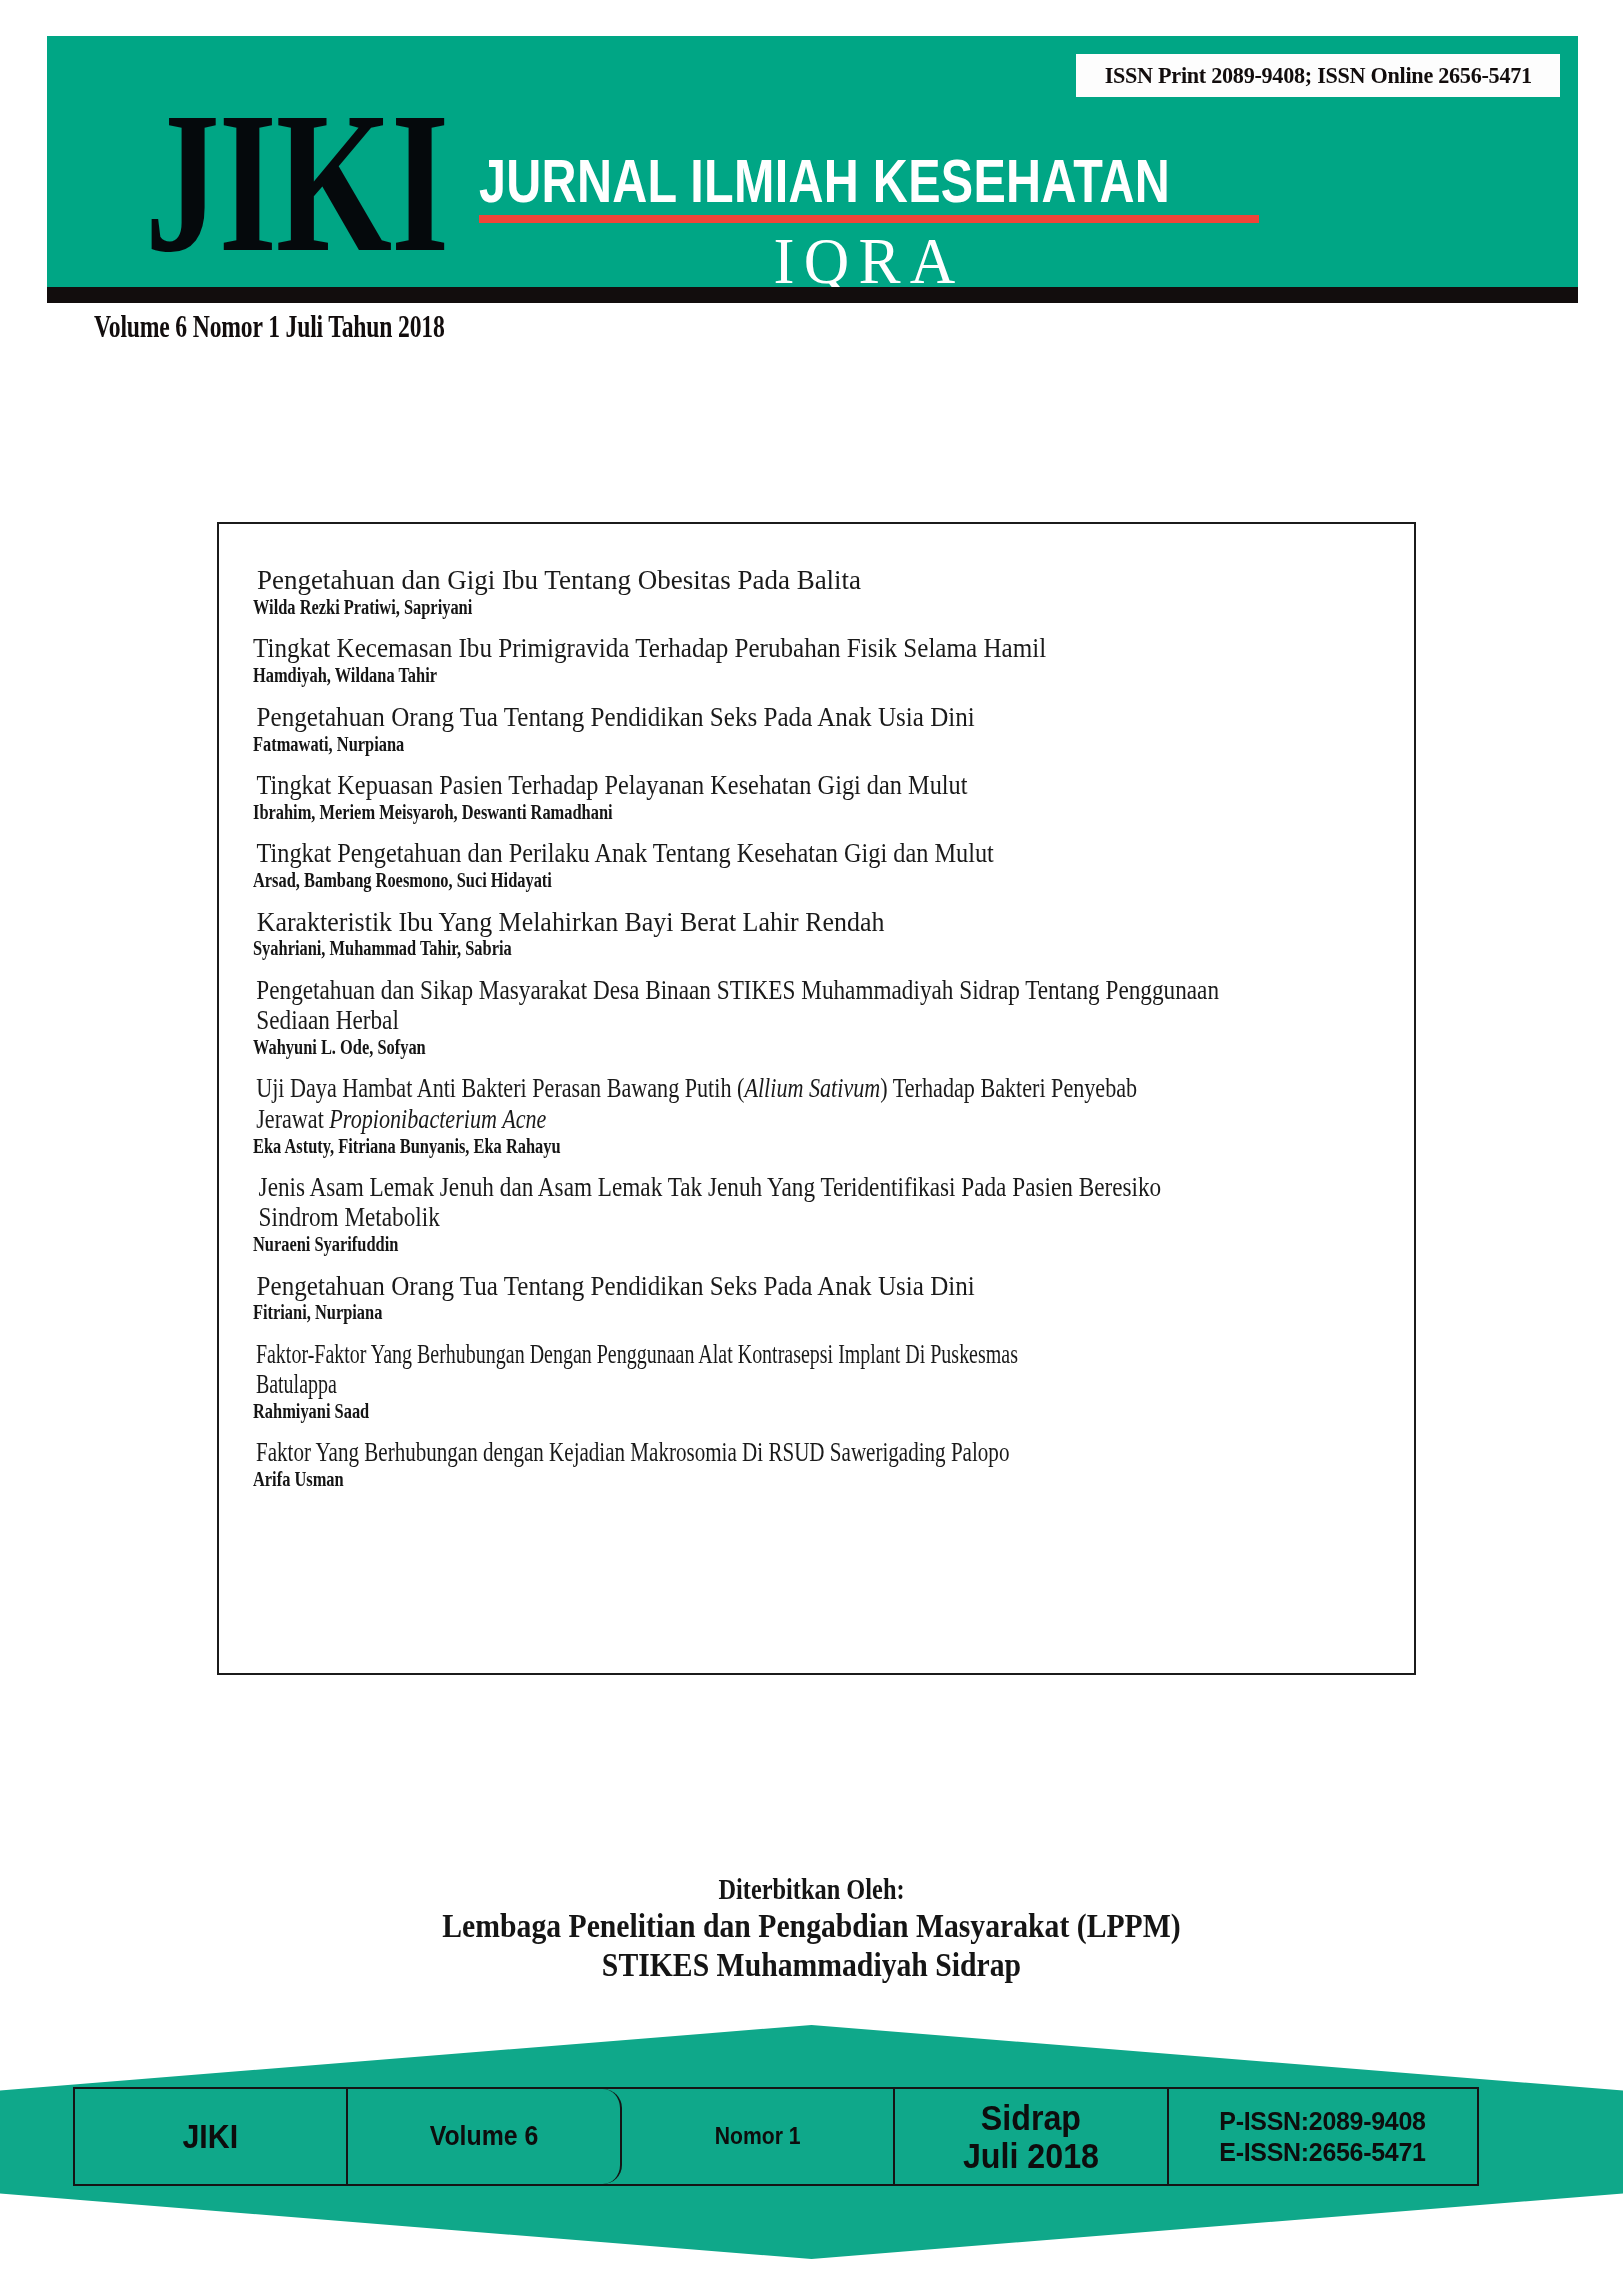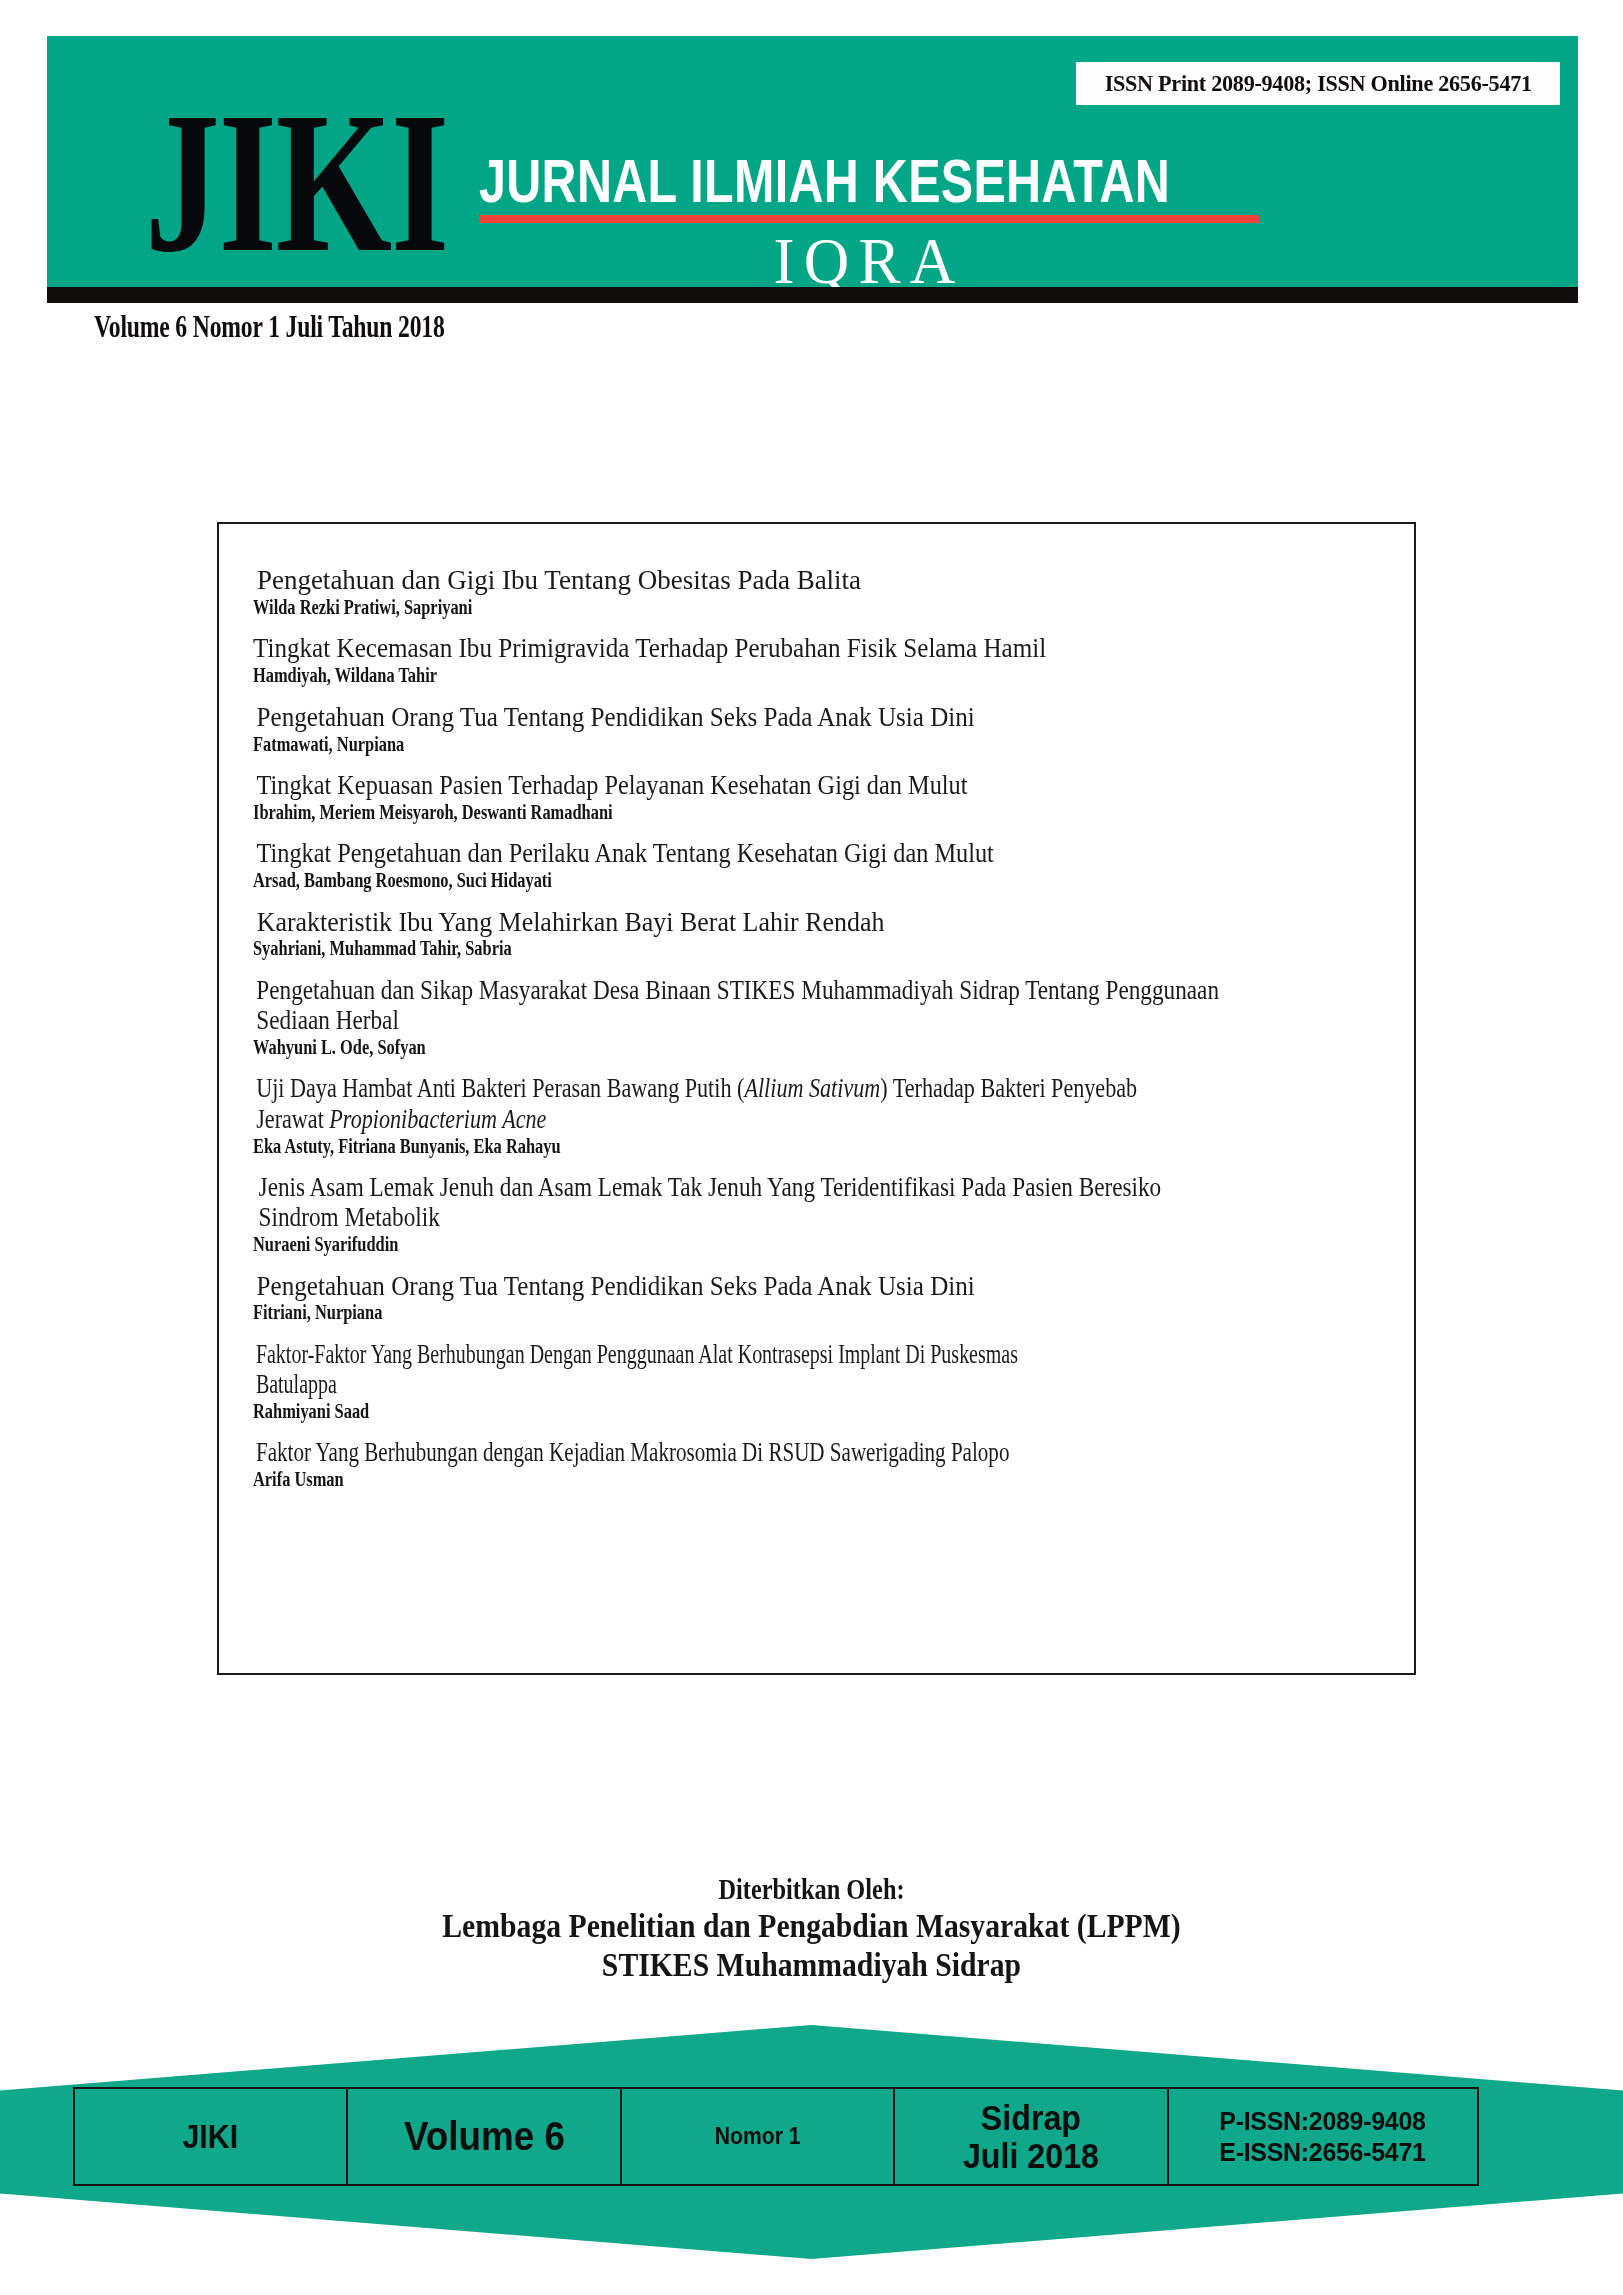--- a/index.html
+++ b/index.html
@@ -37,21 +37,20 @@
     position: absolute;
     right: 18.3px;
     top: 18.3px;
     background: #FDFDFD;
     padding: 6.5px 14.4px 7.9px 14.4px;
     box-sizing: border-box;
     height: 43px;
     display: flex;
     align-items: center;
     justify-content: center;
-    margin-top: 8px;
   }
   #issn-box .issn-text {
     font-family: "Liberation Serif", serif;
     font-weight: bold;
     font-size: 23.6px;
     color: #120D0D;
     letter-spacing: -0.3px;
     white-space: nowrap;
     transform: scaleX(0.94);
     transform-origin: center;
@@ -227,21 +226,21 @@
     justify-content: center;
     border-right: 2px solid #151515;
     box-sizing: border-box;
     text-align: center;
     font-family: "Liberation Sans", sans-serif;
     font-weight: bold;
     color: #0D0D0D;
   }
   .fcell:last-child { border-right: none; }
   .fcell-1 { flex: 0 0 19.5%; font-size: 33px; }
-  .fcell-2 { flex: 0 0 19.5%; font-size: 40px; }
+  .fcell-2 { flex: 0 0 19.5%; font-size: 27px; border-radius: 19px; }
   .fcell-3 { flex: 0 0 19.5%; font-size: 23px; }
   .fcell-4 { flex: 0 0 19.5%; font-size: 35px; line-height: 1.06; }
   .fcell-5 { flex: 1 1 auto; font-size: 26px; line-height: 1.16; letter-spacing: -0.3px; }
   .fcell span { display: block; transform: scaleX(0.92); }
   .fcell-5 span { transform: scaleX(0.96); }
 </style>
 </head>
 <body>
 
 <div id="masthead">

